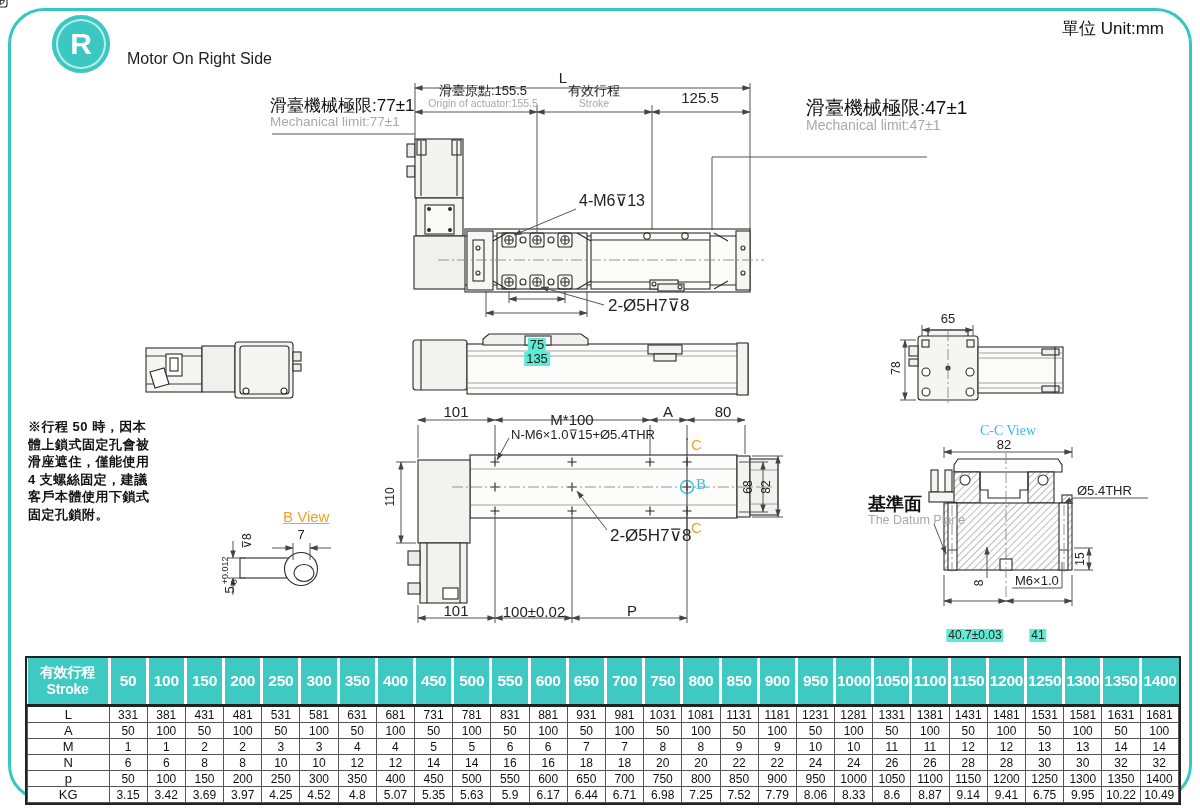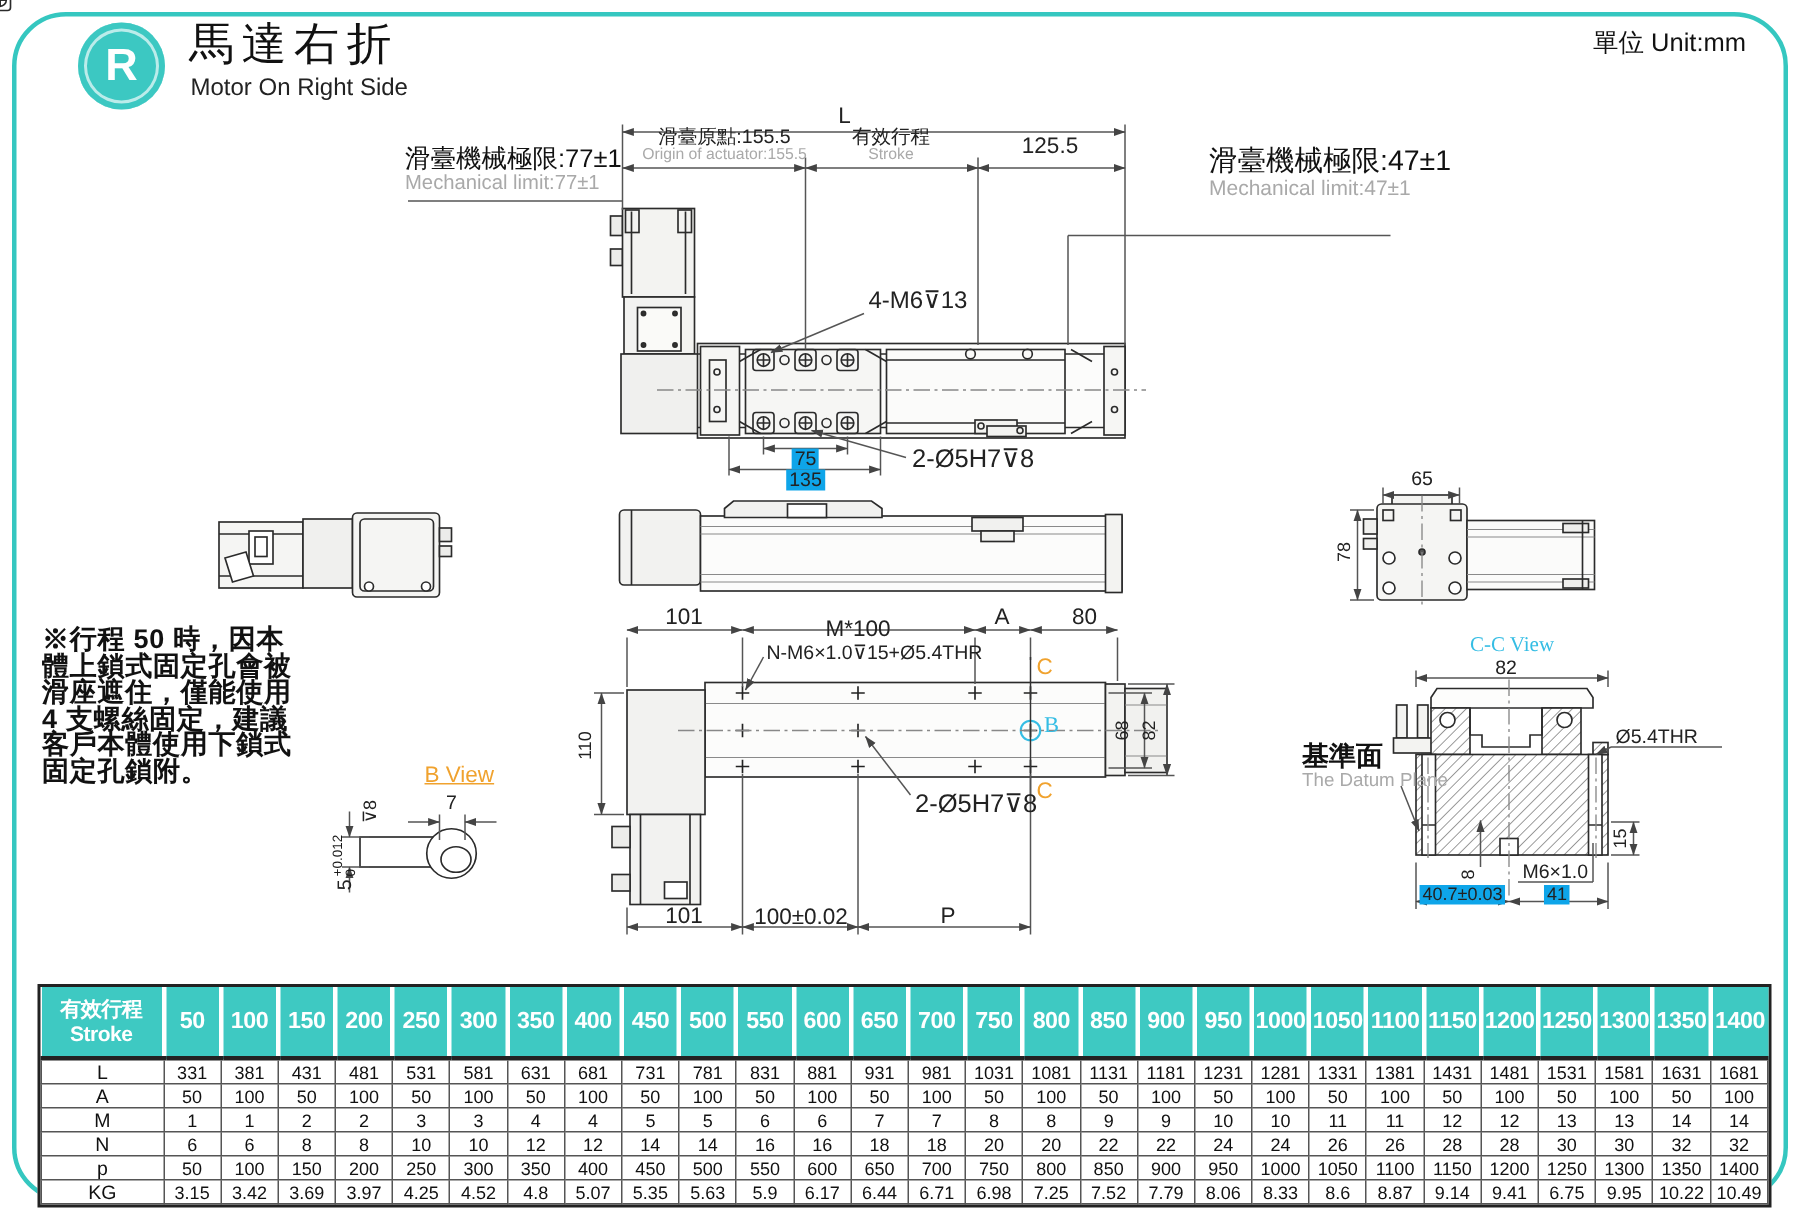--- a/index.html
+++ b/index.html
@@ -21,24 +21,24 @@
   .en-sub{font-size:13.5px;color:#a9a9a9;}
   .zh-big2{font-size:19px;color:#111;}
   .en-sub2{font-size:14px;color:#a9a9a9;}
   .dim13{font-size:13px;color:#222;}
   .dim12{font-size:12px;color:#222;}
   .dim15{font-size:15px;color:#222;}
   .dim17{font-size:17px;color:#222;}
   .dim16{font-size:16px;color:#222;}
   .orange{color:#f0a22e;}
   .cyan{color:#35bde4;font-family:Liberation Serif, serif;}
-  .whitebg{background:#0ea5e9;padding:0 2px;}
+  .whitebg{background:#5eead4;padding:0 2px;margin-top:39px;}
   .tolstack{display:inline-flex;flex-direction:column;font-size:9px;line-height:1;vertical-align:middle;margin-left:2px;}
   
-  .note-zh{position:absolute;left:28px;top:418px;width:178px;font-size:18px;line-height:17.6px;
+  .note-zh{position:absolute;left:28px;top:418px;width:178px;font-size:13px;line-height:17.6px;
            color:#111;white-space:pre-line;font-weight:bold;letter-spacing:.5px;}
   .note-en{position:absolute;left:28px;top:513px;width:180px;font-size:12.5px;line-height:13.2px;
            color:#a9a9a9;white-space:pre-line;}
   
   svg.draw{position:absolute;left:0;top:0;}
   
   .tbl-wrap{position:absolute;left:25px;top:656px;width:1152px;border:2px solid #222;background:#fff;}
   table.t{border-collapse:collapse;table-layout:fixed;width:100%;}
   table.t th{background:#3ec9c2;color:#fff;font-weight:bold;font-size:15.5px;letter-spacing:-0.3px;
              border-left:3px solid #fff;border-bottom:3px solid #222;padding:0;height:46px;}
@@ -48,21 +48,20 @@
 </style>
 </head>
 <body>
 
 <div class="page">
   <div class="frame"></div>
 
   <div class="badge">
       <span>R</span>
     </div>
-  <div class="title-zh lbl">馬達右折</div>
   <div class="title-en lbl">Motor On Right Side</div>
   <div class="unit lbl">單位 Unit:mm</div>
 
   <svg class="draw" width="1200" height="655" viewBox="0 0 1200 655">
     <defs>
       <marker id="ar" viewBox="0 0 10 10" refX="9.5" refY="5" markerWidth="8" markerHeight="8" orient="auto-start-reverse">
         <path d="M0,1.6 L10,5 L0,8.4 Z" fill="#444"></path>
       </marker>
       <pattern id="h" width="5" height="5" patternUnits="userSpaceOnUse" patternTransform="rotate(45)">
         <rect width="5" height="5" fill="#fff"></rect>

